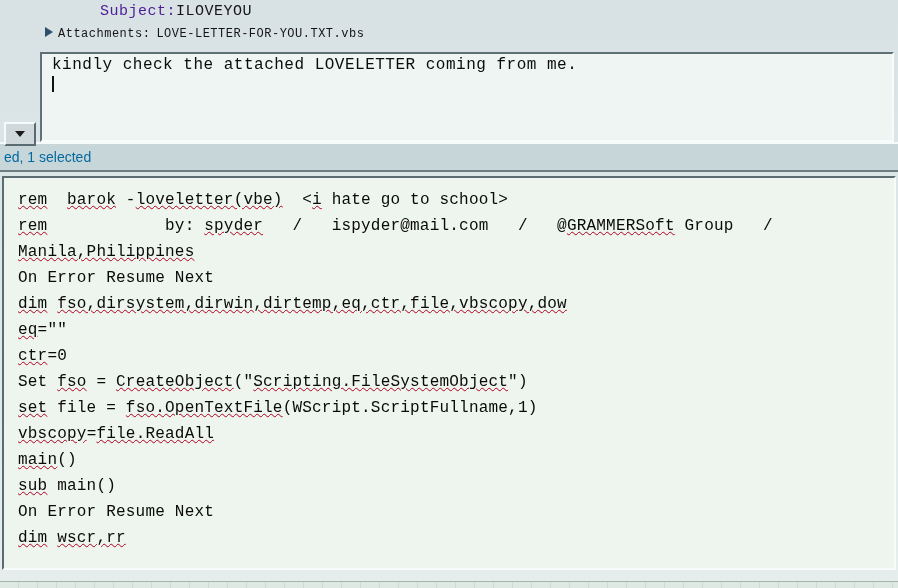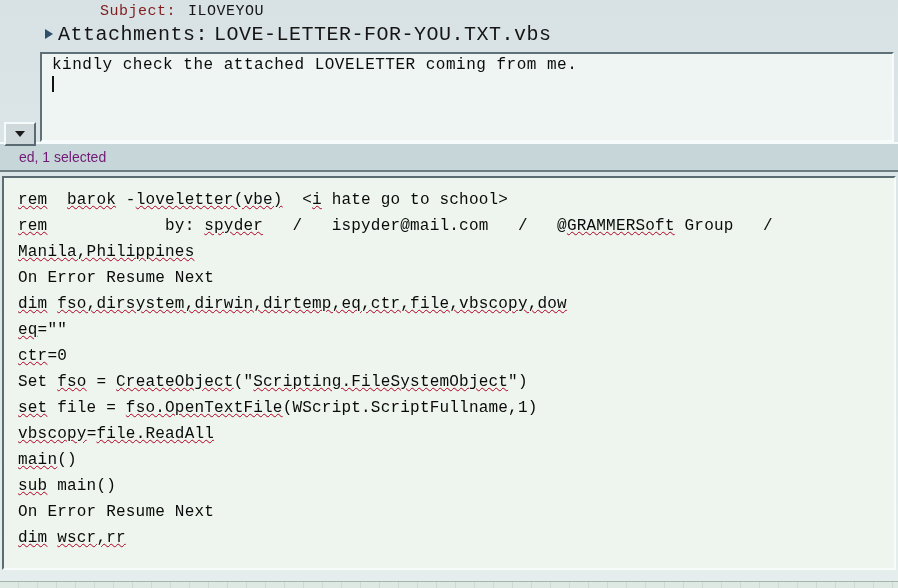--- a/index.html
+++ b/index.html
@@ -19,29 +19,29 @@
   }
   .hdr-line {
     display: flex;
     align-items: center;
     height: 22px;
     padding-left: 100px;
     font-size: 15px;
     letter-spacing: 0.5px;
   }
   .hdr-line .label {
-    color: #7f1d1d;
-    margin-right: 12px;
+    color: #4c1d95;
+    margin-right: 0;
   }
   .attach-line {
     display: flex;
-    align-items: flex-end;
+    align-items: center;
     height: 24px;
     padding-left: 44px;
-    font-size: 20px;
+    font-size: 12px;
     letter-spacing: 0.5px;
   }
   .attach-line .arrow {
     display: inline-block;
     width: 12px;
     margin-right: 2px;
     color: #3a5a7a;
   }
   .attach-line .label { margin-right: 6px; }
 
@@ -88,25 +88,25 @@
     border-bottom: 2px solid #5a6b72;
     display:flex;align-items:center;justify-content:center;
   }
   .scroll-ctrl svg { display:block; }
 
   
   .status-bar {
     margin: 0;
     height: 26px;
     line-height: 26px;
-    padding-left: 19px;
+    padding-left: 4px;
     background: #c7d6d8;
     border-top: 2px solid #f4fbfa;
     border-bottom: 2px solid #6d7e83;
-    color: #701a75;
+    color: #0369a1;
     font-family: Tahoma, Arial, sans-serif;
     font-size: 14px;
   }
 
   
   .code-pane-outer {
     margin: 4px 2px 0 2px;
     border-top: 2px solid #5a6b72;
     border-left: 2px solid #5a6b72;
     border-right: 2px solid #f7fcfb;

